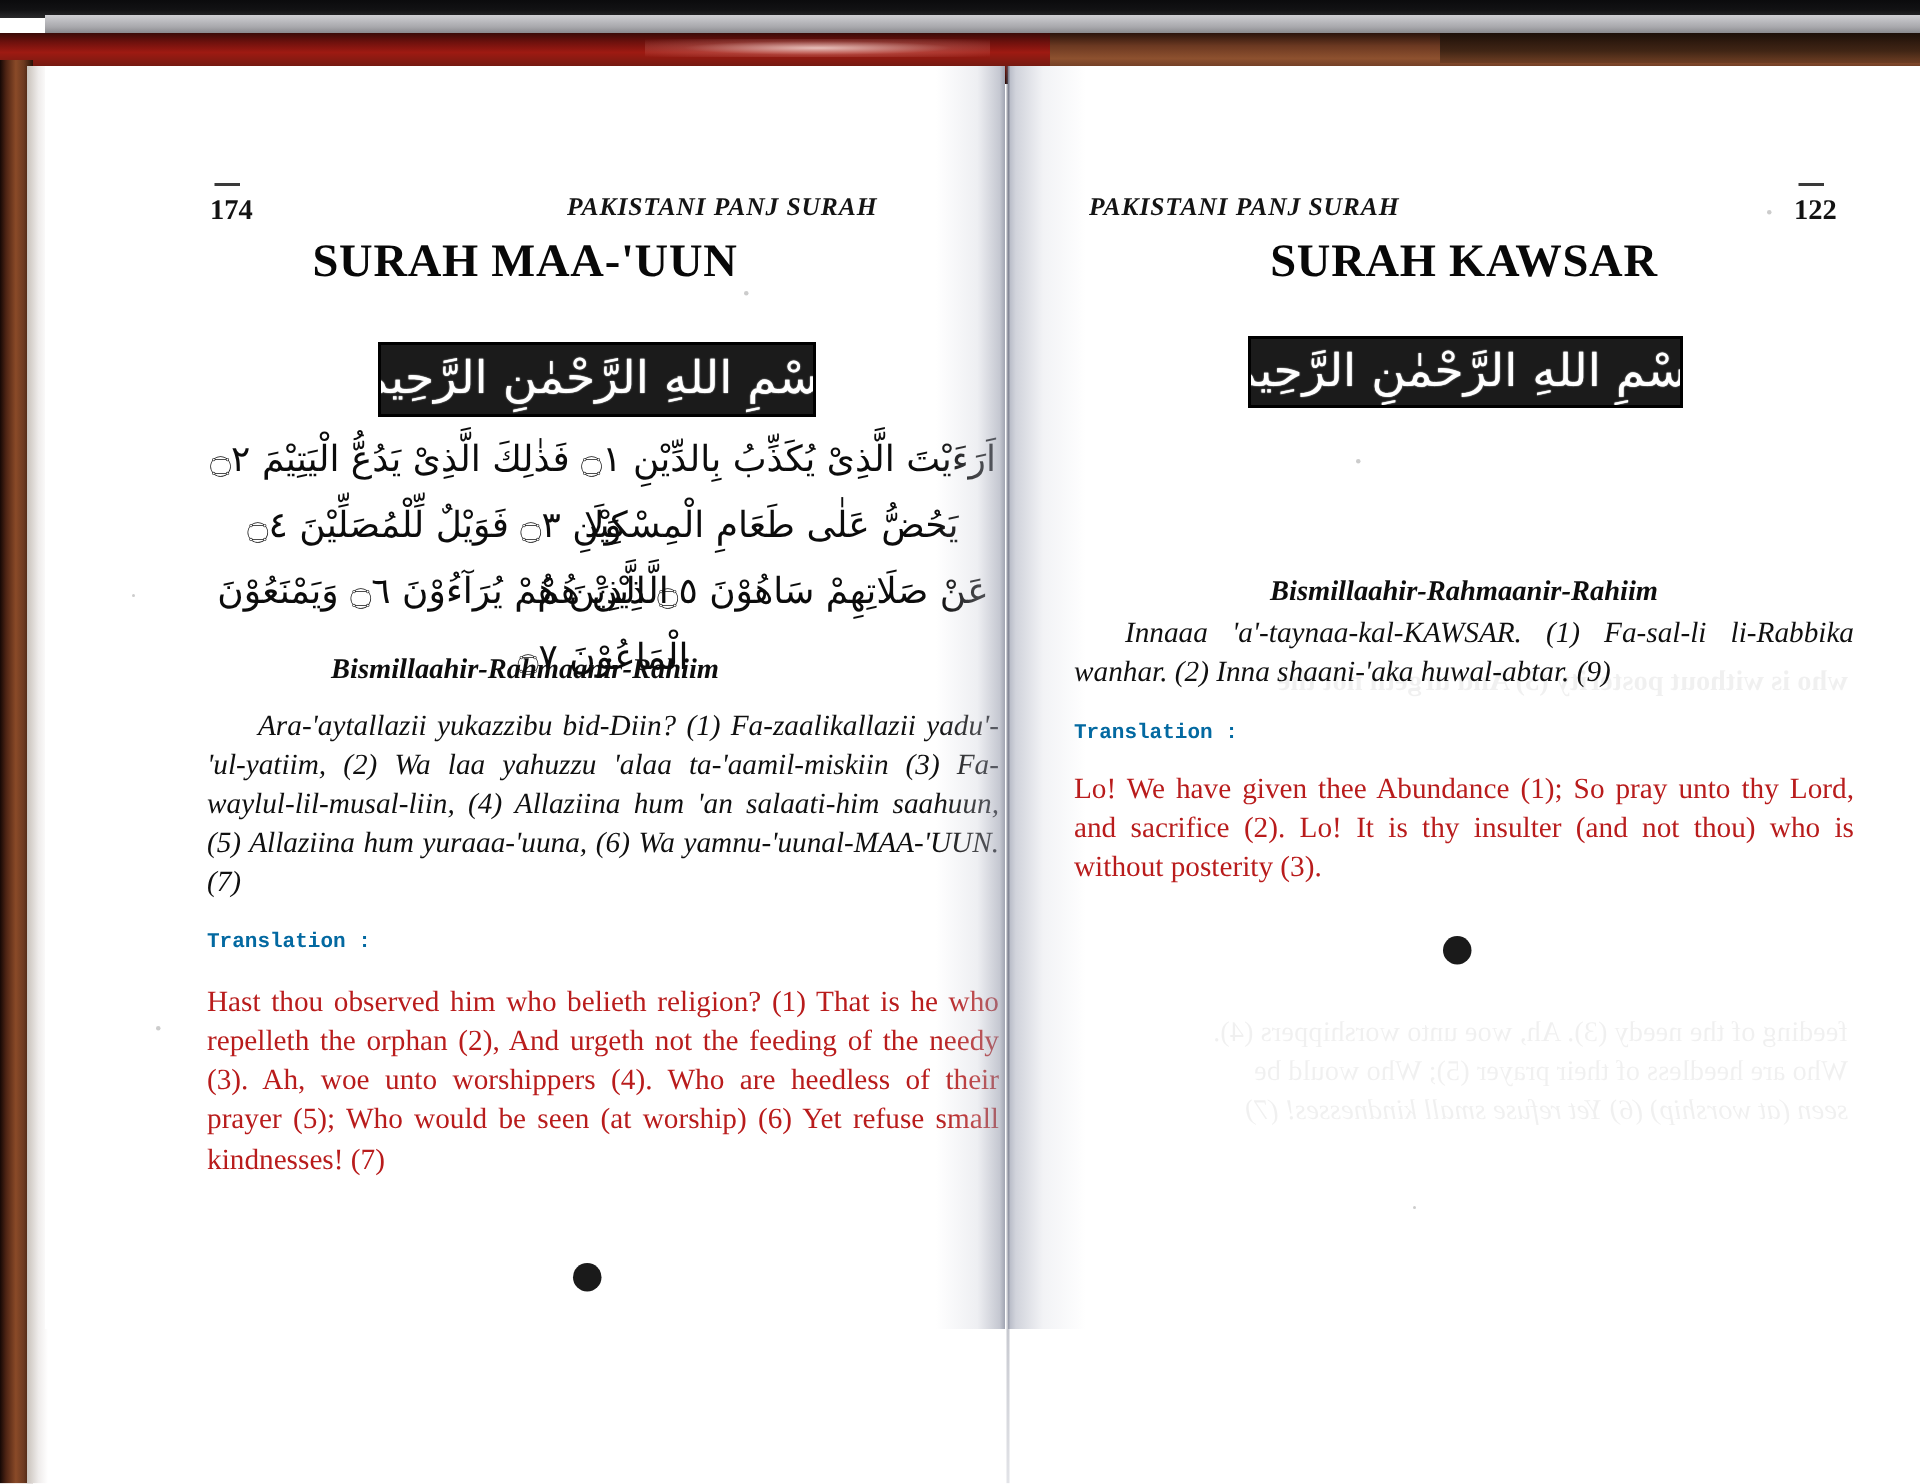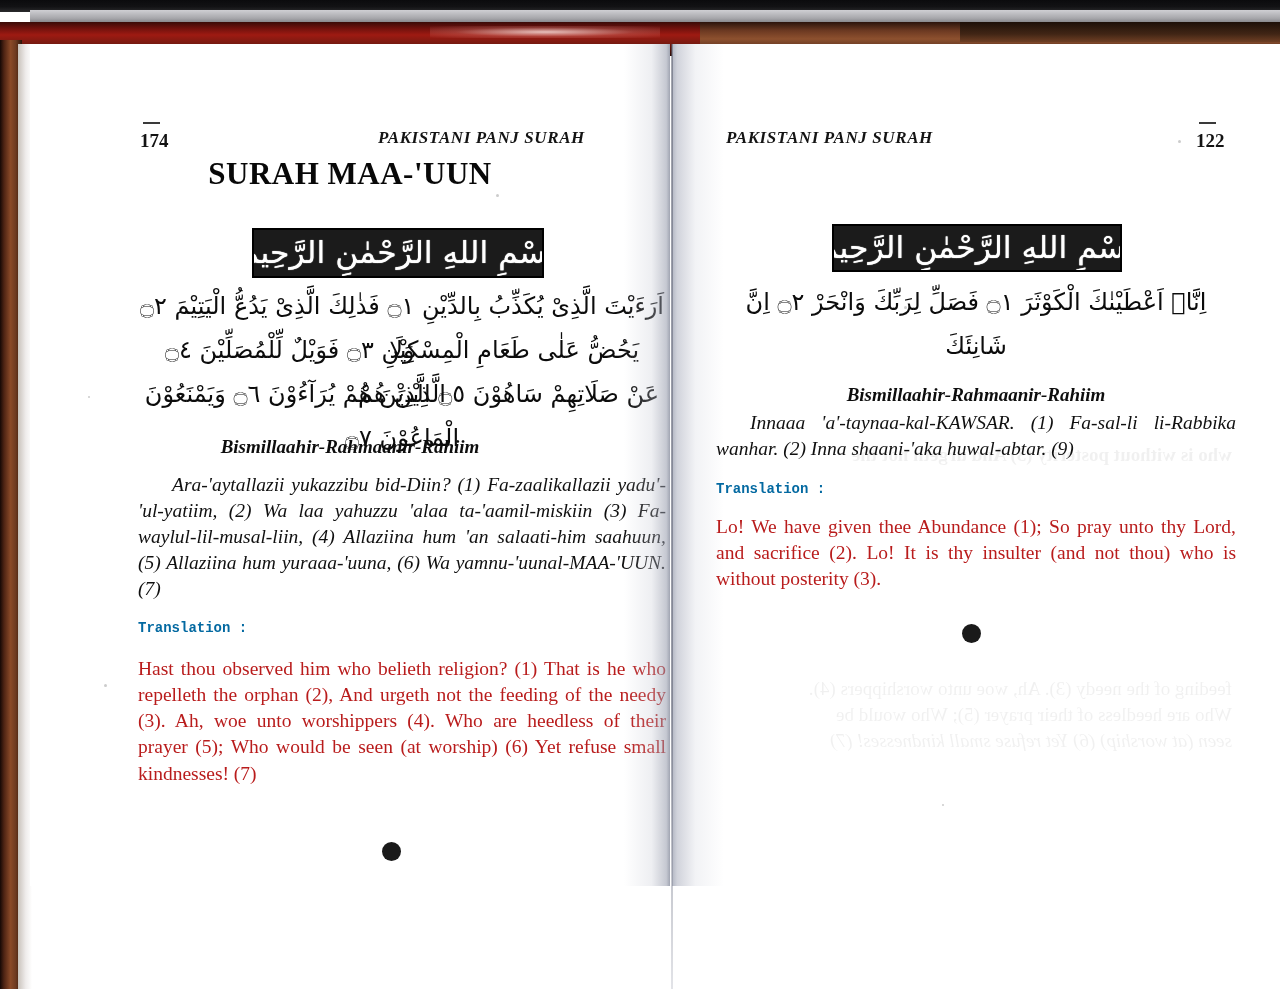--- a/index.html
+++ b/index.html
@@ -303,26 +303,26 @@
     </div>
   </div>
 
   <div class="page page-right">
     <div class="page-inner">
 
       <div class="runhead" style="left:54px;">PAKISTANI PANJ SURAH</div>
 
       <div class="folio" style="left:524px;">122</div>
 
+      <div class="surah-title" style="top:112px;">SURAH KAWSAR</div>
 
       <div class="bismillah-plate" style="left:160px; top:180px; width:290px; height:48px;">
         <span class="bism-ar">بِسْمِ اللهِ الرَّحْمٰنِ الرَّحِيمِ</span>
       </div>
 
-      <div class="ayat" style="left:44px; top:236px; width:520px; font-size:24px;">اِنَّاۤ اَعْطَيْنٰكَ الْكَوْثَرَ ۝١ فَصَلِّ لِرَبِّكَ وَانْحَرْ ۝٢ اِنَّ شَانِئَكَ</div>
 
       <div class="bism-translit" style="top:340px;">Bismillaahir-Rahmaanir-Rahiim</div>
 
       <div class="translit-body" style="left:44px; top:366px; width:520px;">Innaaa 'a'-taynaa-kal-KAWSAR. (1) Fa-sal-li li-Rabbika wanhar. (2) Inna shaani-'aka huwal-abtar. (9)</div>
 
       <div class="section-head" style="left:44px; top:437px;">Translation :</div>
 
       <div class="translation-body" style="left:44px; top:470px; width:520px;">Lo! We have given thee Abundance (1); So pray unto thy Lord, and sacrifice (2).    Lo! It is thy insulter (and not thou) who is without posterity (3).</div>
 
       <div class="ornament-dot" style="left:290px; top:580px;"></div>

